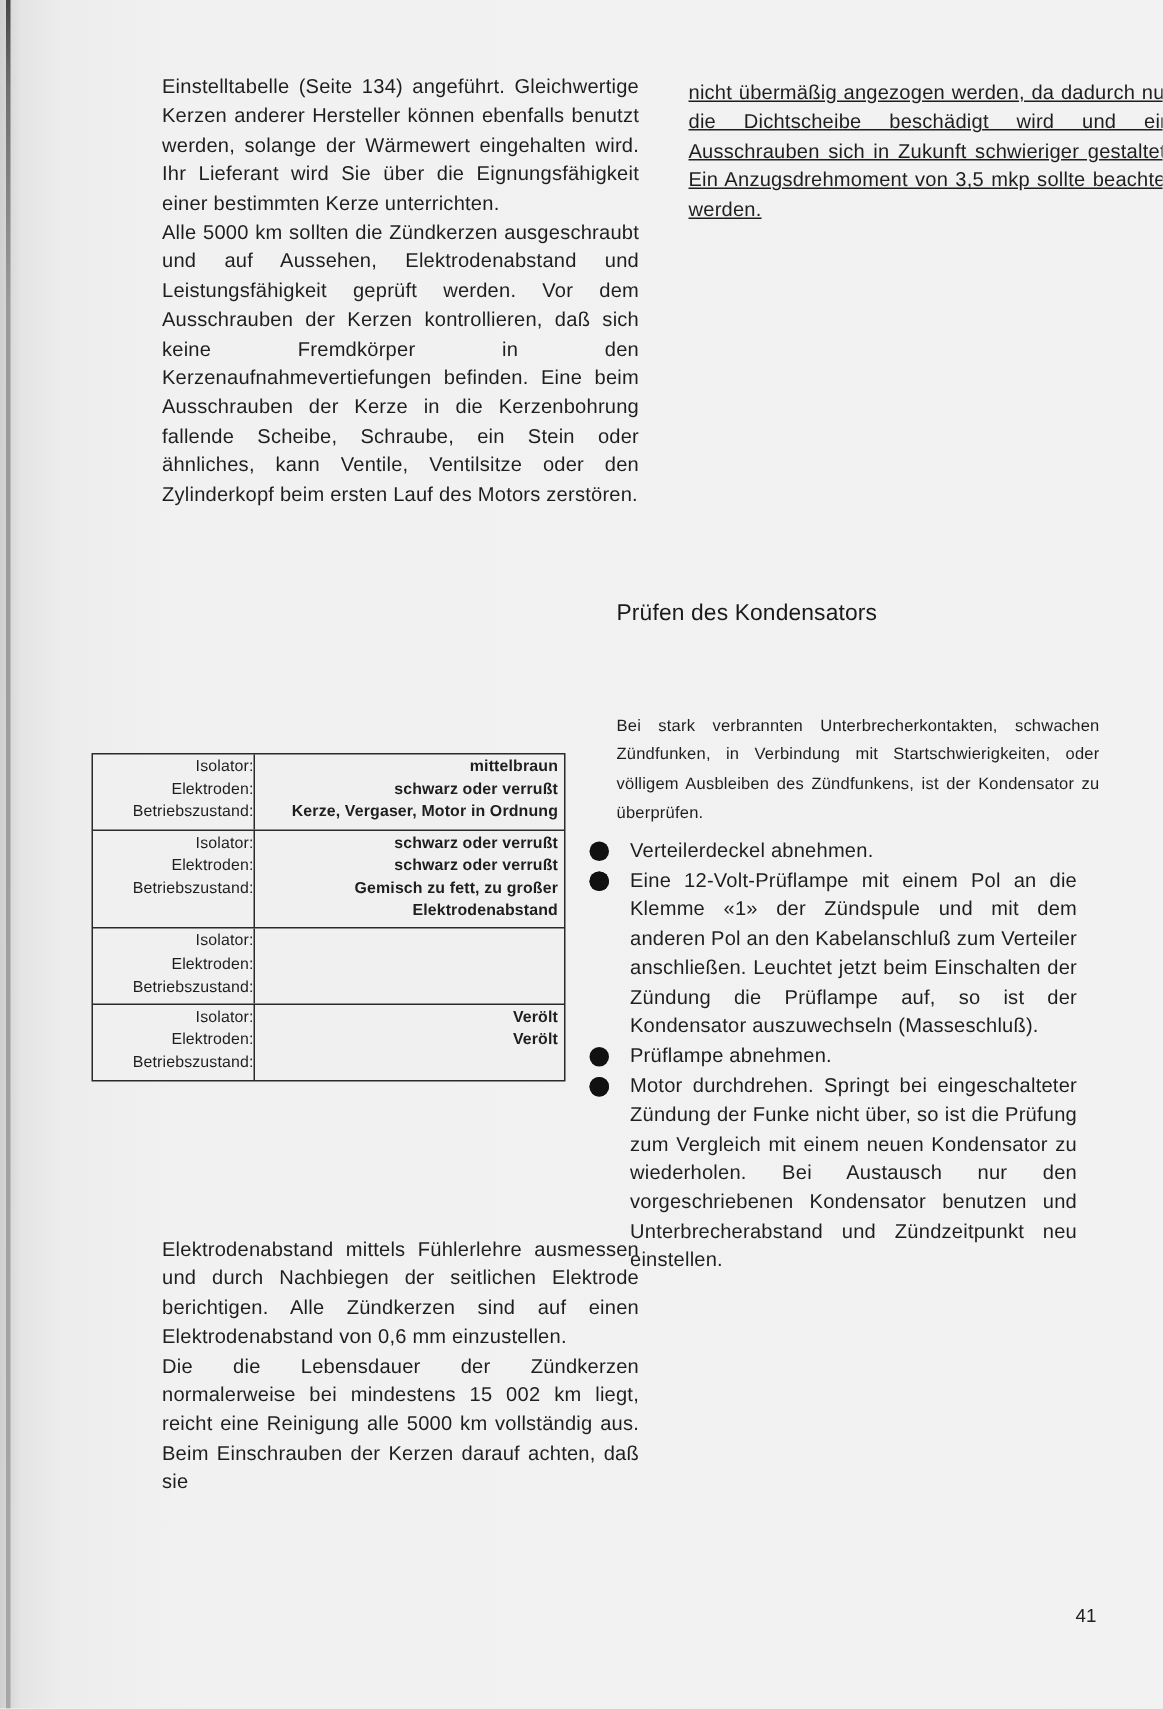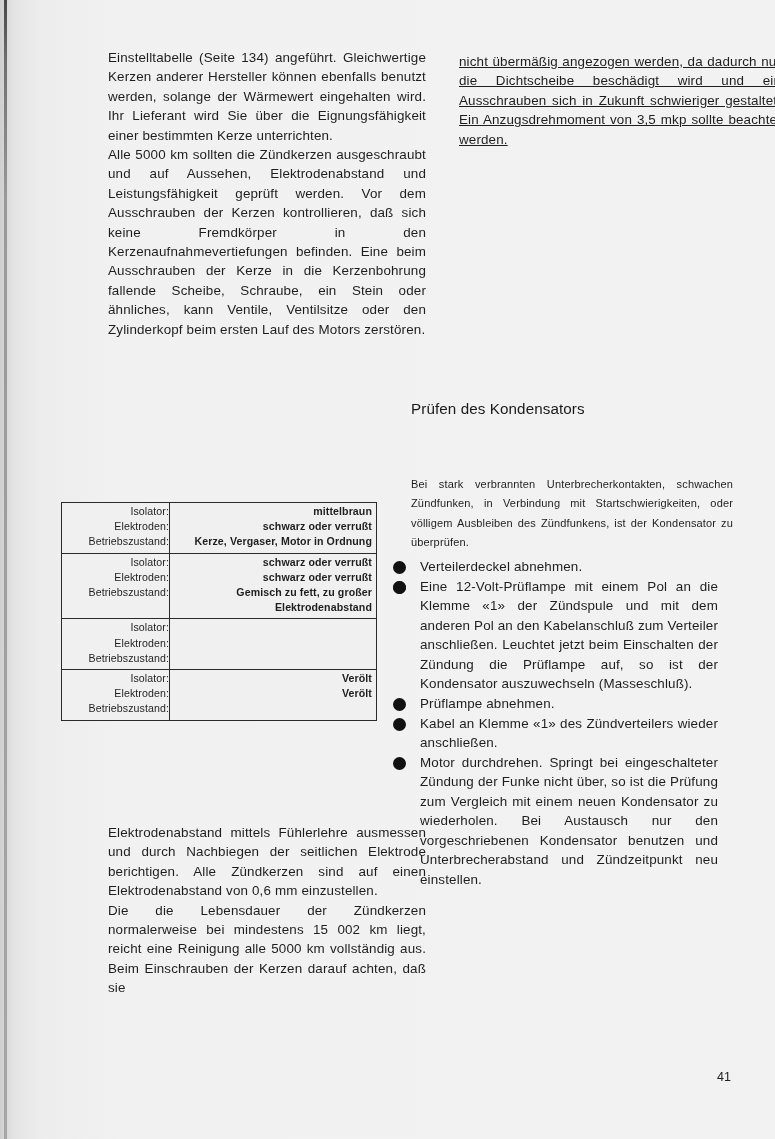--- a/index.html
+++ b/index.html
@@ -200,21 +200,20 @@
     <li class="bullet-item">
       <span class="bullet-dot"></span>
       <span>Eine 12-Volt-Prüflampe mit einem Pol an die Klemme «1» der Zündspule und mit dem anderen Pol an den Kabelanschluß zum Verteiler anschließen. Leuchtet jetzt beim Einschalten der Zündung die Prüflampe auf, so ist der Kondensator auszuwechseln (Masseschluß).</span>
     </li>
     <li class="bullet-item">
       <span class="bullet-dot"></span>
       <span>Prüflampe abnehmen.</span>
     </li>
     <li class="bullet-item">
       <span class="bullet-dot"></span>
-      <span>Kabel an Klemme «1» des Zündverteilers wieder anschließen.</span>
     </li>
     <li class="bullet-item">
       <span class="bullet-dot"></span>
       <span>Motor durchdrehen. Springt bei eingeschalteter Zündung der Funke nicht über, so ist die Prüfung zum Vergleich mit einem neuen Kondensator zu wiederholen. Bei Austausch nur den vorgeschriebenen Kondensator benutzen und Unterbrecherabstand und Zündzeitpunkt neu einstellen.</span>
     </li>
   </ul>
 
   <div class="page-number">41</div>
 </div>
 

